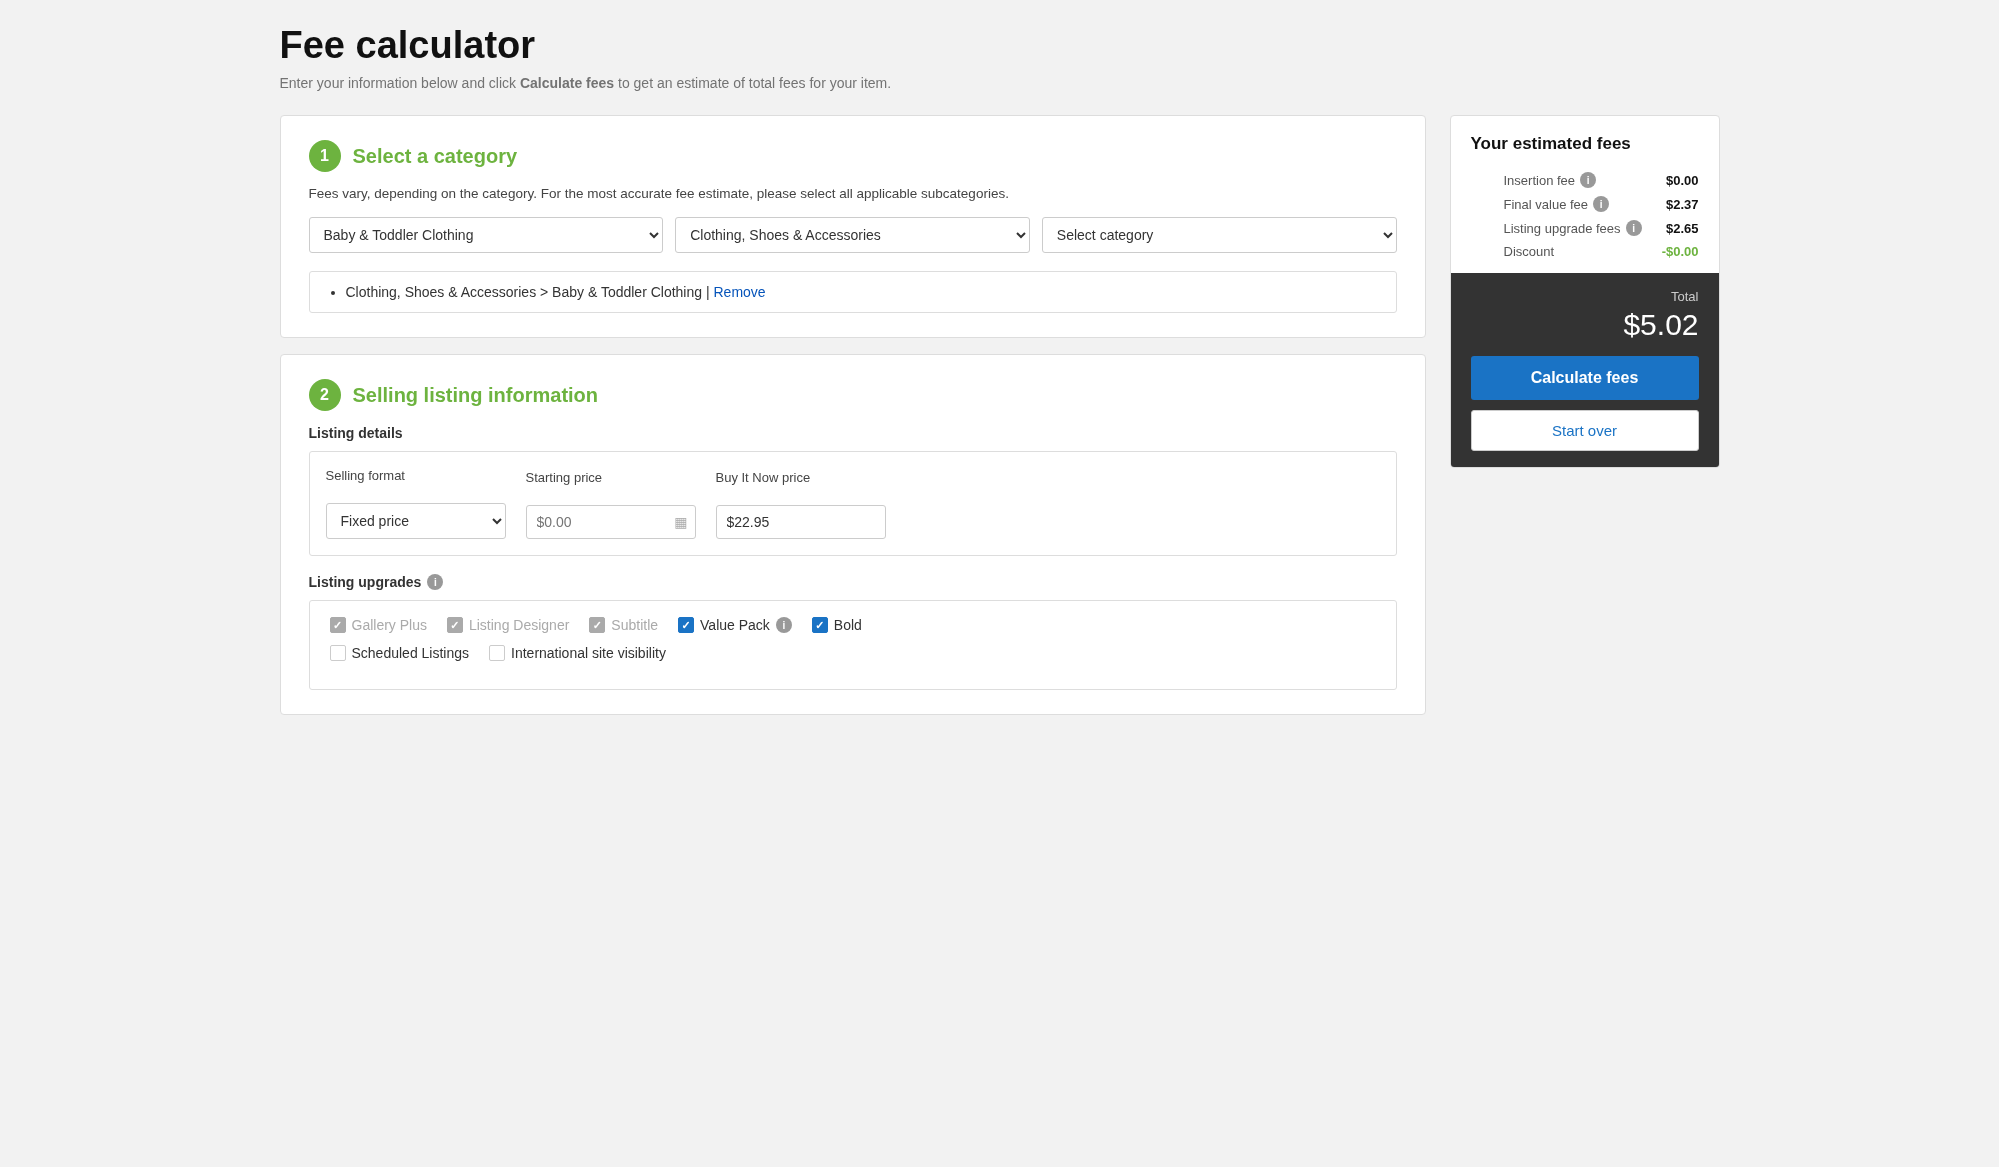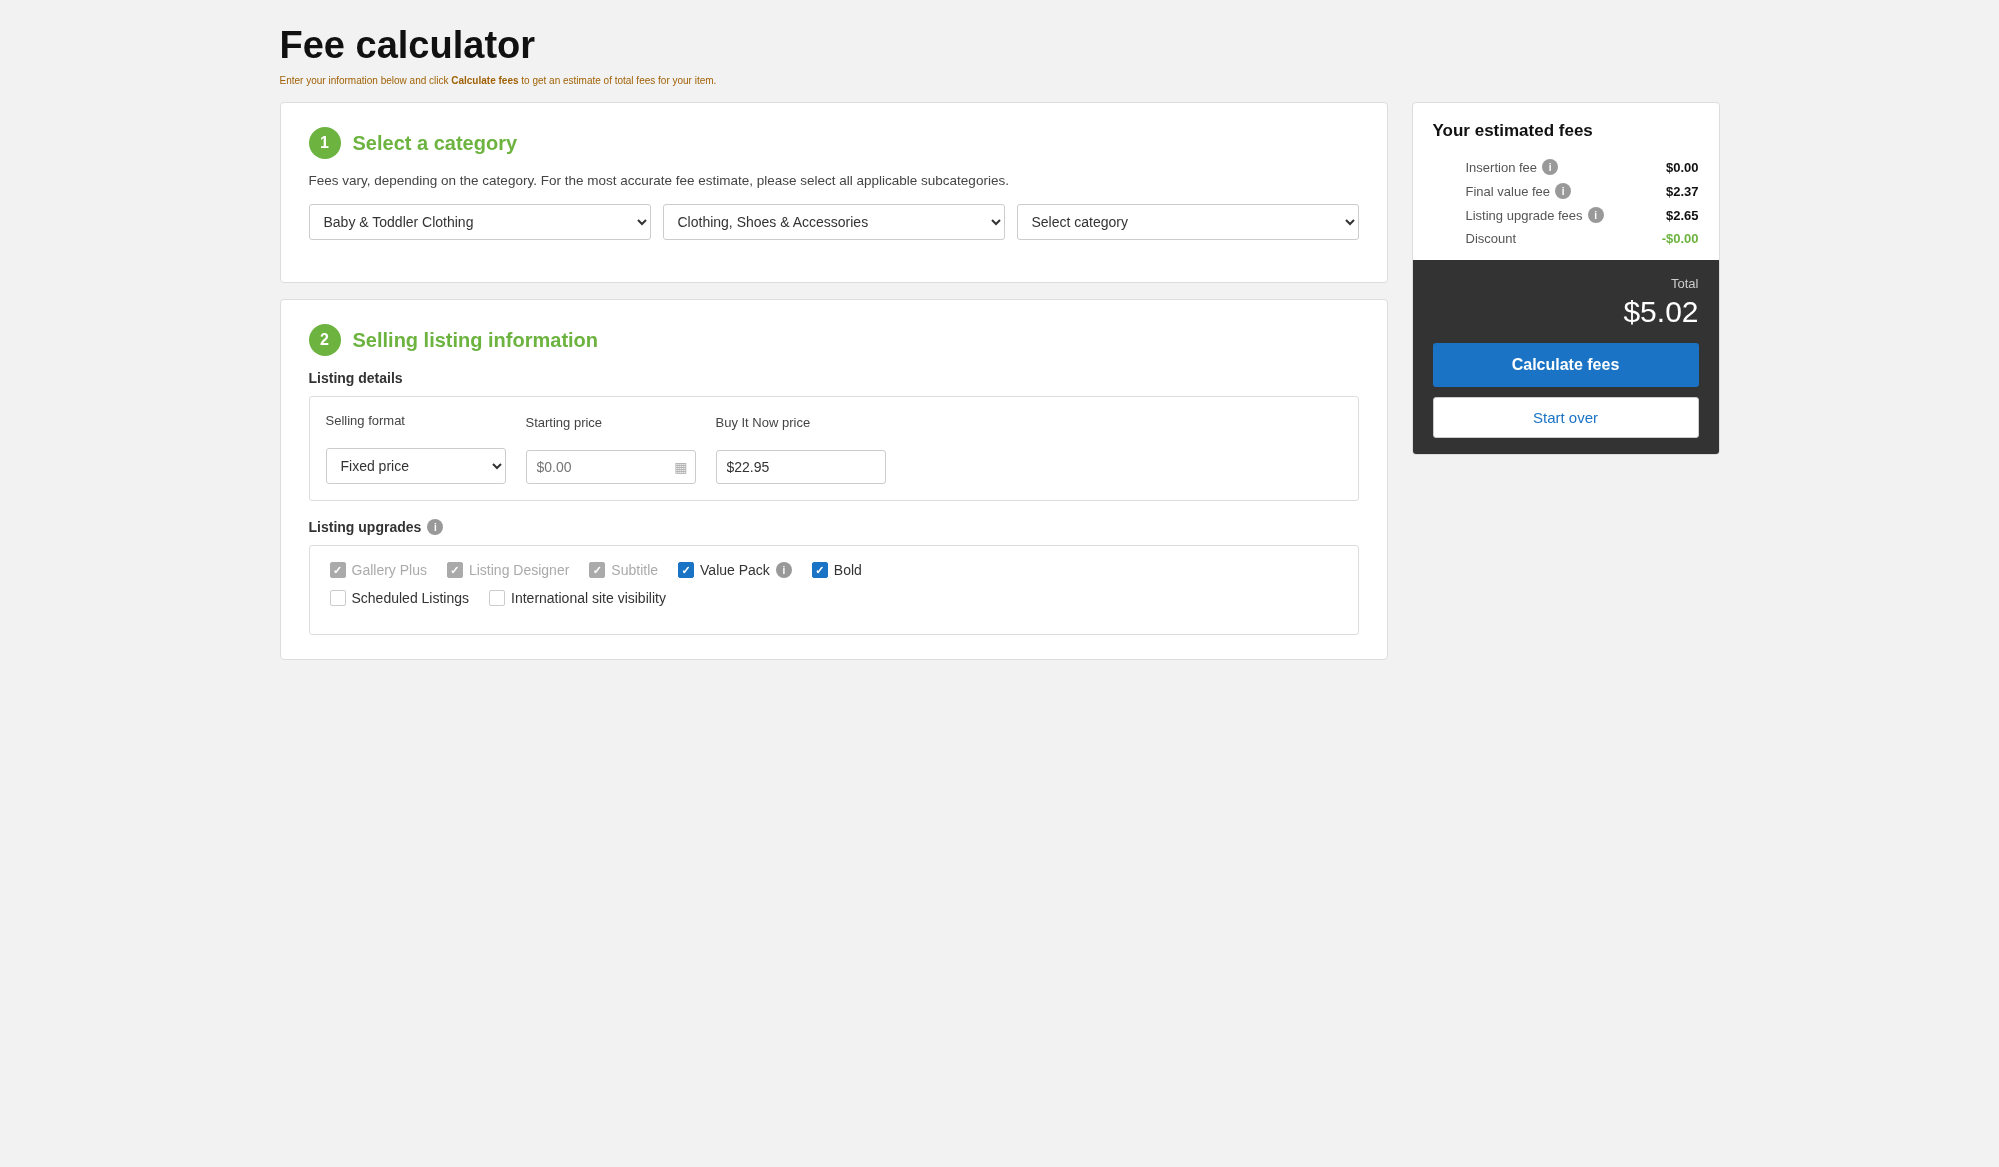--- a/index.html
+++ b/index.html
@@ -14,23 +14,23 @@
       margin: 0 auto;
       padding: 24px 30px;
     }
     .page-title {
       font-size: 38px;
       font-weight: 700;
       color: #111;
       margin-bottom: 8px;
     }
     .page-subtitle {
-      font-size: 10px;
-      color: #a16207;
-      margin-bottom: 16px;
+      font-size: 14px;
+      color: #737373;
+      margin-bottom: 24px;
     }
     .page-subtitle strong { font-weight: 700; }
     .main-layout {
       display: flex;
       gap: 24px;
       align-items: flex-start;
     }
     .left-column {
       flex: 1;
       display: flex;
@@ -241,21 +241,21 @@
       background: #fff;
       border-color: #ccc;
     }
     .checkbox-custom .check-mark {
       color: #fff;
       font-size: 11px;
       font-weight: 700;
     }
     
     .right-column {
-      width: 308px;
+      width: 270px;
       flex-shrink: 0;
     }
     .fees-card {
       background: #fff;
       border: 1px solid #ddd;
       border-radius: 4px;
       overflow: hidden;
     }
     .fees-header {
       padding: 18px 20px 10px;
@@ -366,20 +366,29 @@
           </div>
           <div class="dropdown-wrapper">
             <select>
               <option value="" selected="">Select category</option>
               <option>Tops &amp; T-Shirts</option>
               <option>Pants</option>
             </select>
           </div>
         </div>
 
+        <div class="selected-item-box">
+          <ul>
+            <li>
+              <span>Clothing, Shoes &amp; Accessories &gt; Baby &amp; Toddler Clothing</span>
+              <span> | </span>
+              <a class="remove-link">Remove</a>
+            </li>
+          </ul>
+        </div>
       </div>
 
       <div class="card">
         <div class="section-header">
           <div class="step-badge">2</div>
           <span class="section-title">Selling listing information</span>
         </div>
 
         <p class="listing-details-label">Listing details</p>
 

